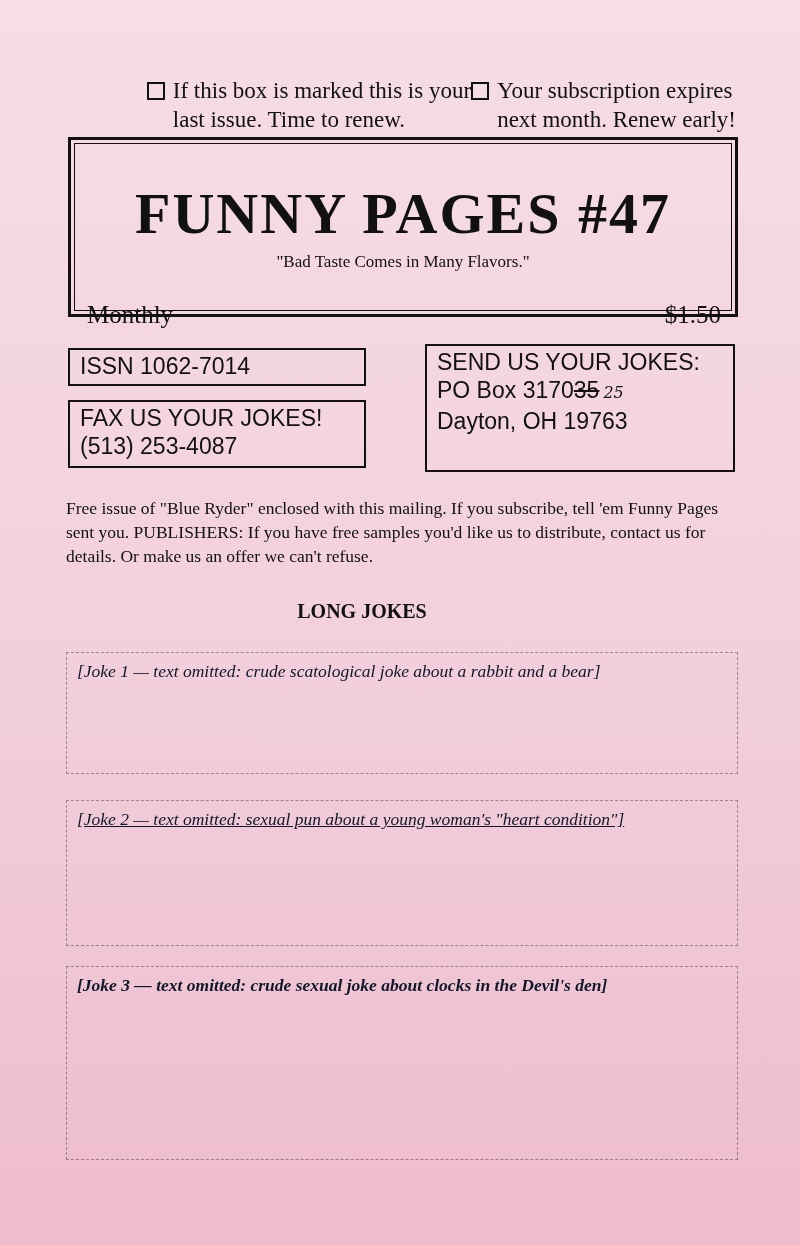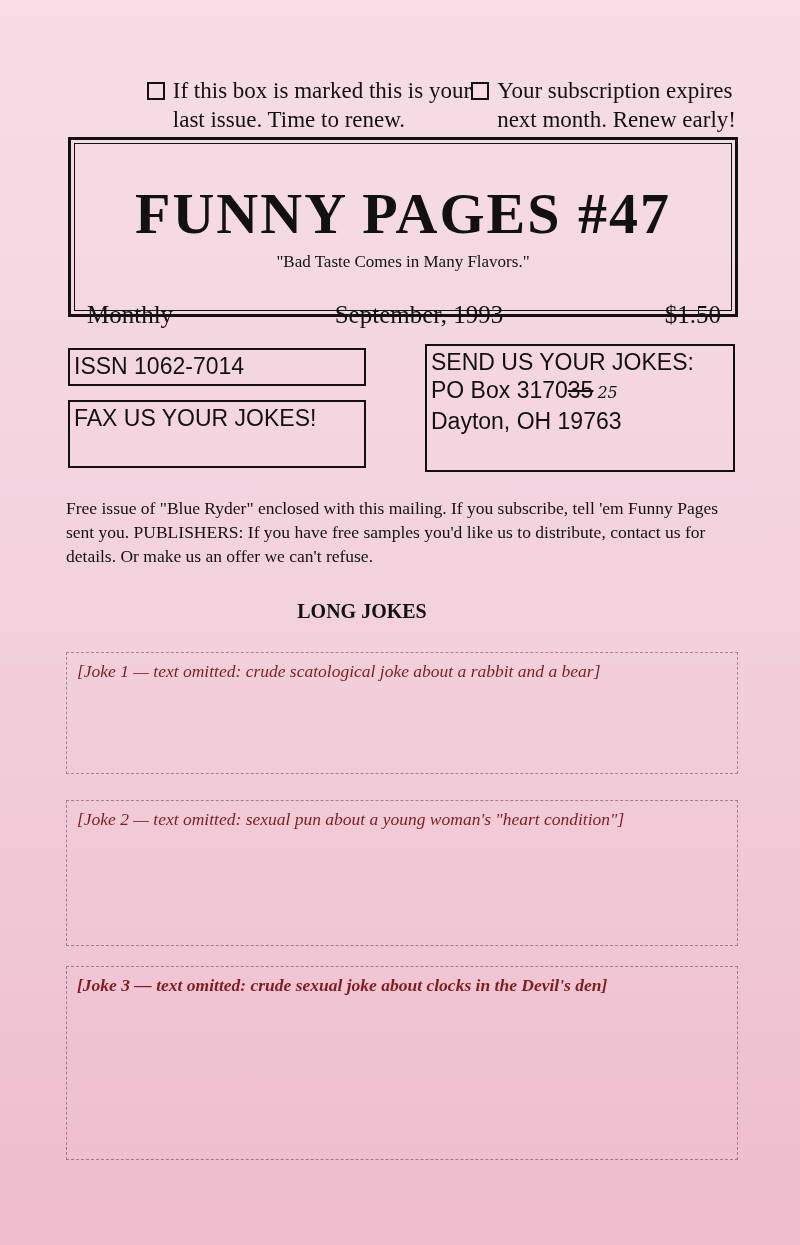--- a/index.html
+++ b/index.html
@@ -88,21 +88,21 @@
       font-size: 25px;
       margin-top: 27px;
     }
     .info-box {
       position: absolute;
       border: 2px solid #111;
       box-sizing: border-box;
       font-family: "Liberation Sans", "DejaVu Sans", sans-serif;
       font-size: 23px;
       line-height: 28px;
-      padding: 2px 4px;
+      padding: 2px 10px;
     }
     .issn-box { top: 348px; left: 68px; width: 298px; height: 38px; }
     .fax-box { top: 400px; left: 68px; width: 298px; height: 68px; }
     .send-box { top: 344px; left: 425px; width: 310px; height: 128px; }
     .info-line { display: block; white-space: nowrap; }
     .handwritten {
       font-family: "DejaVu Serif", serif;
       font-style: italic;
       font-size: 16px;
       margin-left: 4px;
@@ -127,25 +127,25 @@
     }
     .joke {
       position: absolute;
       left: 66px;
       width: 672px;
       font-size: 17.5px;
       line-height: 24px;
       border: 1px dashed rgba(0,0,0,0.35);
       box-sizing: border-box;
       padding: 6px 10px;
-      color: #7f1d1d;
+      color: #0f172a;
       font-style: italic;
     }
     .joke-1 { top: 652px; height: 122px; }
-    .joke-2 { top: 800px; height: 146px; }
+    .joke-2 { top: 800px; height: 146px; text-decoration: underline; }
     .joke-3 { top: 966px; height: 194px; font-weight: bold; }
   </style>
 </head>
 <body>
 
 <div class="notice-row">
   <div class="notice">
     <span class="checkbox"></span>
     <span class="notice-text">If this box is marked this is your
 last issue.  Time to renew.</span>
@@ -156,32 +156,32 @@
 next month.  Renew early!</span>
   </div>
 </div>
 
 <div class="masthead">
   <div class="masthead-inner">
     <div class="masthead-title">FUNNY PAGES #47</div>
     <div class="masthead-tagline">"Bad Taste Comes in Many Flavors."</div>
     <div class="masthead-bottom">
       <span>Monthly</span>
-      <span>September, 1993</span>
       <span>$1.50</span>
     </div>
   </div>
 </div>
 
 <div class="info-box issn-box">
   <span class="info-line">ISSN 1062-7014</span>
 </div>
 
 <div class="info-box fax-box">
   <span class="info-line">FAX US YOUR JOKES!</span>
+  <span class="info-line">(513) 253-4087</span>
 </div>
 
 <div class="info-box send-box">
   <span class="info-line">SEND US YOUR JOKES:</span>
   <span class="info-line"><span>PO Box 3170</span><span class="strike">35</span><span class="handwritten">25</span></span>
   <span class="info-line">Dayton, OH 19763</span>
 </div>
 
 <div class="notice-para">Free issue of "Blue Ryder" enclosed with this mailing.  If you subscribe, tell 'em Funny Pages sent you.  PUBLISHERS:  If you have free samples you'd like us to distribute, contact us for details.  Or make us an offer we can't refuse.</div>
 

